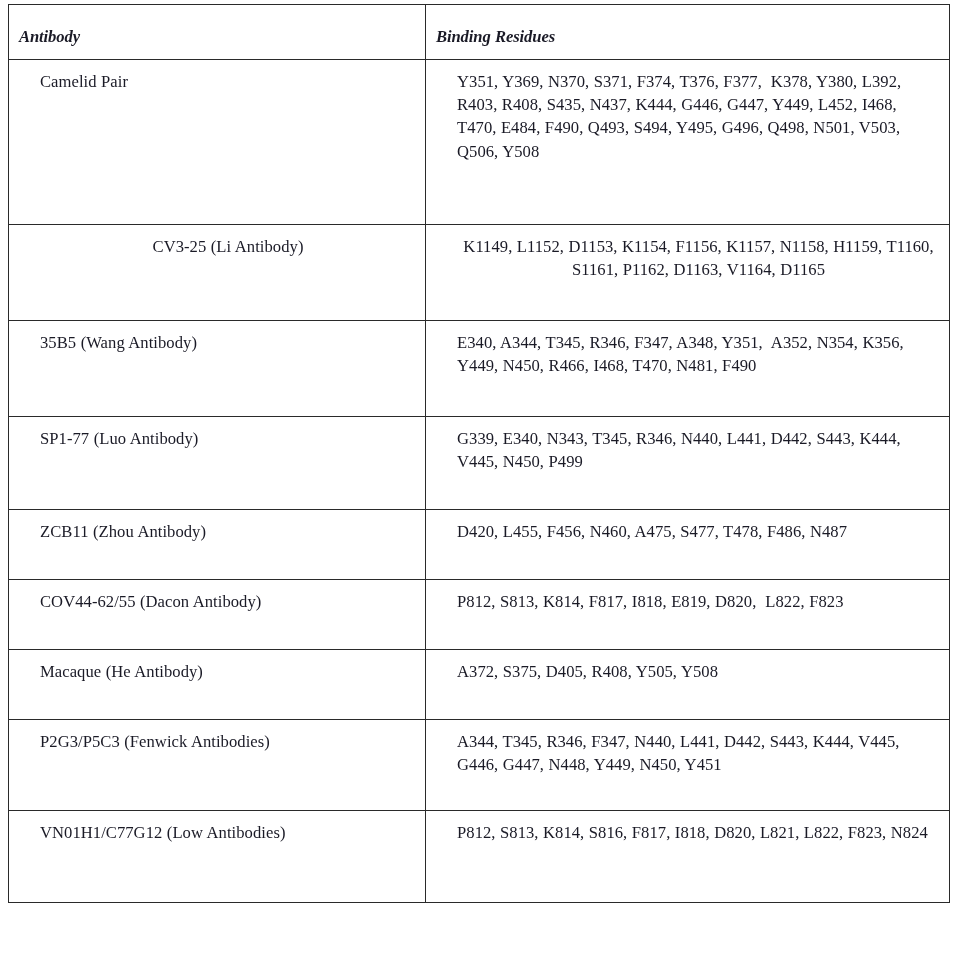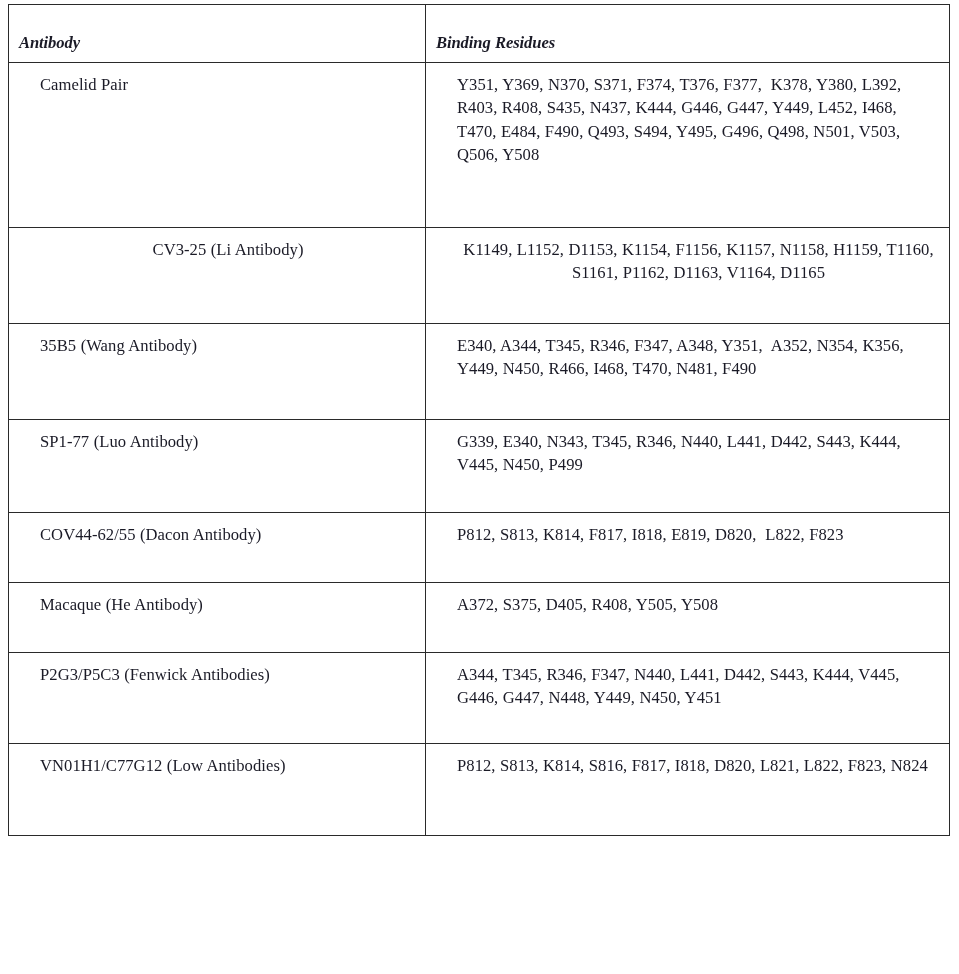--- a/index.html
+++ b/index.html
@@ -46,21 +46,21 @@
     word-spacing: 0.3px;
     color: #1a1a26;
     box-sizing: border-box;
     white-space: pre-wrap;
   }
   table.residue-table thead th {
     font-weight: bold;
     font-style: italic;
     letter-spacing: -0.1px;
     height: 55px;
-    padding-top: 26px;
+    padding-top: 20px;
   }
   
   tr[data-row="0"] td { height: 165px; }
   tr[data-row="1"] td { height: 96px; text-align: center; }
   tr[data-row="2"] td { height: 96px; font-family: Liberation Serif, serif; }
   tr[data-row="3"] td { height: 64px; }
   tr[data-row="4"] td { height: 93px; }
   tr[data-row="5"] td { height: 70px; }
   tr[data-row="6"] td { height: 70px; }
   tr[data-row="7"] td { height: 70px; }
@@ -94,20 +94,24 @@
         <td><span class="cell-text">K1149, L1152, D1153, K1154, F1156, K1157, N1158, H1159, T1160, S1161, P1162, D1163, V1164, D1165</span></td>
       </tr>
       <tr data-row="2">
         <td><span class="cell-text">35B5 (Wang Antibody)</span></td>
         <td><span class="cell-text">E340, A344, T345, R346, F347, A348, Y351,  A352, N354, K356, Y449, N450, R466, I468, T470, N481, F490</span></td>
       </tr>
       <tr data-row="4">
         <td><span class="cell-text">SP1-77 (Luo Antibody)</span></td>
         <td><span class="cell-text">G339, E340, N343, T345, R346, N440, L441, D442, S443, K444, V445, N450, P499</span></td>
       </tr>
+      <tr data-row="5">
+        <td><span class="cell-text">ZCB11 (Zhou Antibody)</span></td>
+        <td><span class="cell-text">D420, L455, F456, N460, A475, S477, T478, F486, N487</span></td>
+      </tr>
       <tr data-row="6">
         <td><span class="cell-text">COV44-62/55 (Dacon Antibody)</span></td>
         <td><span class="cell-text">P812, S813, K814, F817, I818, E819, D820,  L822, F823</span></td>
       </tr>
       <tr data-row="7">
         <td><span class="cell-text">Macaque (He Antibody)</span></td>
         <td><span class="cell-text">A372, S375, D405, R408, Y505, Y508</span></td>
       </tr>
       <tr data-row="8">
         <td><span class="cell-text">P2G3/P5C3 (Fenwick Antibodies)</span></td>

